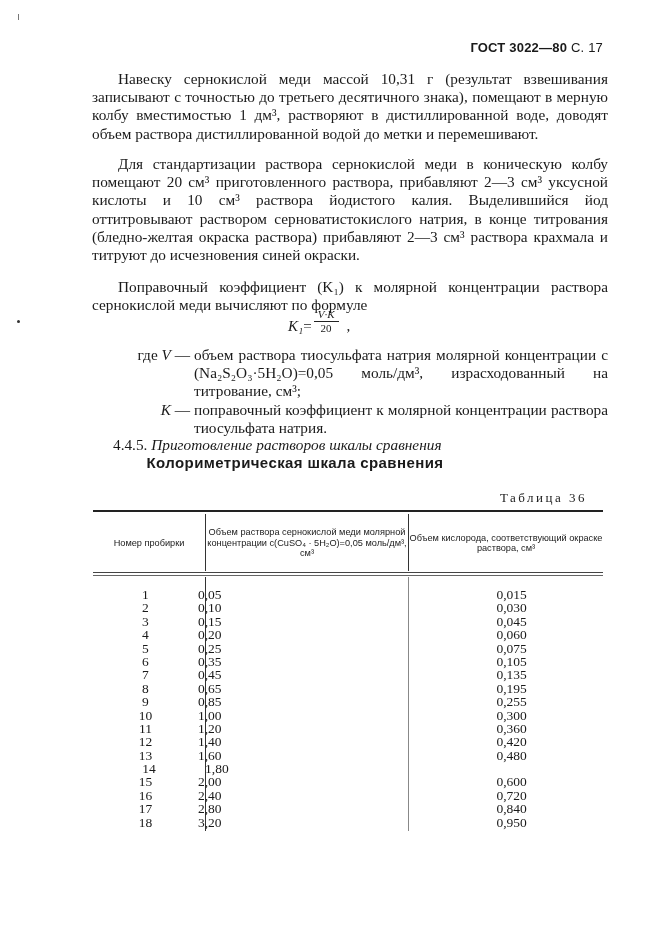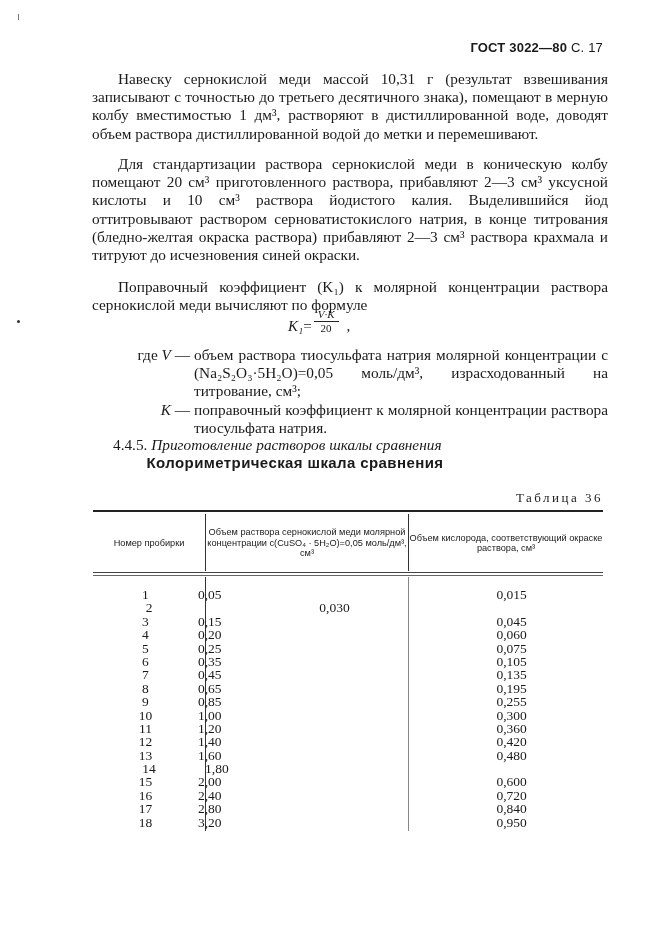--- a/index.html
+++ b/index.html
@@ -25,21 +25,21 @@
   .formula .comma { margin-left: 8px; }
   .where { left: 108px; top: 346px; width: 500px; font-size: 15.3px; line-height: 18.2px; }
   .where-row { display: flex; }
   .where-lbl { width: 82px; flex: none; text-align: right; padding-right: 4px; }
   .where-lbl i { font-style: italic; }
   .where-txt { flex: 1; text-align: justify; }
   .sec { left: 113px; top: 436px; font-size: 15.3px; }
   .sec i { font-style: italic; }
   .tbl-title { left: 0; width: 570px; top: 454px; text-align: center; font-family: "Liberation Sans", "DejaVu Sans", sans-serif;
                font-weight: bold; font-size: 15px; letter-spacing: 0.4px; padding-left: 20px; box-sizing: border-box; }
-  .tbl-num { right: 58px; top: 490px; font-size: 13px; letter-spacing: 2.5px; }
+  .tbl-num { right: 74px; top: 490px; font-size: 13px; letter-spacing: 2.5px; }
   .rule-top { left: 93px; top: 510px; width: 510px; height: 2px; background: #222; }
   .rule-mid1 { left: 93px; top: 572px; width: 510px; height: 1px; background: #444; }
   .rule-mid2 { left: 93px; top: 575px; width: 510px; height: 1px; background: #666; }
   .vline { width: 1px; background: #333; }
   .v1 { left: 205px; top: 514px; height: 57px; }
   .v2 { left: 408px; top: 514px; height: 57px; }
   .v1b { left: 205px; top: 577px; height: 254px; }
   .v2b { left: 408px; top: 577px; height: 254px; background: #888; }
   .th { top: 515px; height: 56px; display: flex; align-items: center; justify-content: center;
         text-align: center; font-family: "Liberation Sans", "DejaVu Sans", sans-serif; font-size: 9.2px; line-height: 10.5px; }
@@ -109,20 +109,21 @@
 <div class="abs th th3">Объем кислорода, соответствующий окраске раствора, см³</div>
 
 <div class="abs rows">
   <div class="row">
       <span class="c1">1</span>
       <span class="c2">0,05</span>
       <span class="c3">0,015</span>
     </div>
   <div class="row">
       <span class="c1">2</span>
+      <span class="c2">0,10</span>
       <span class="c3">0,030</span>
     </div>
   <div class="row">
       <span class="c1">3</span>
       <span class="c2">0,15</span>
       <span class="c3">0,045</span>
     </div>
   <div class="row">
       <span class="c1">4</span>
       <span class="c2">0,20</span>

